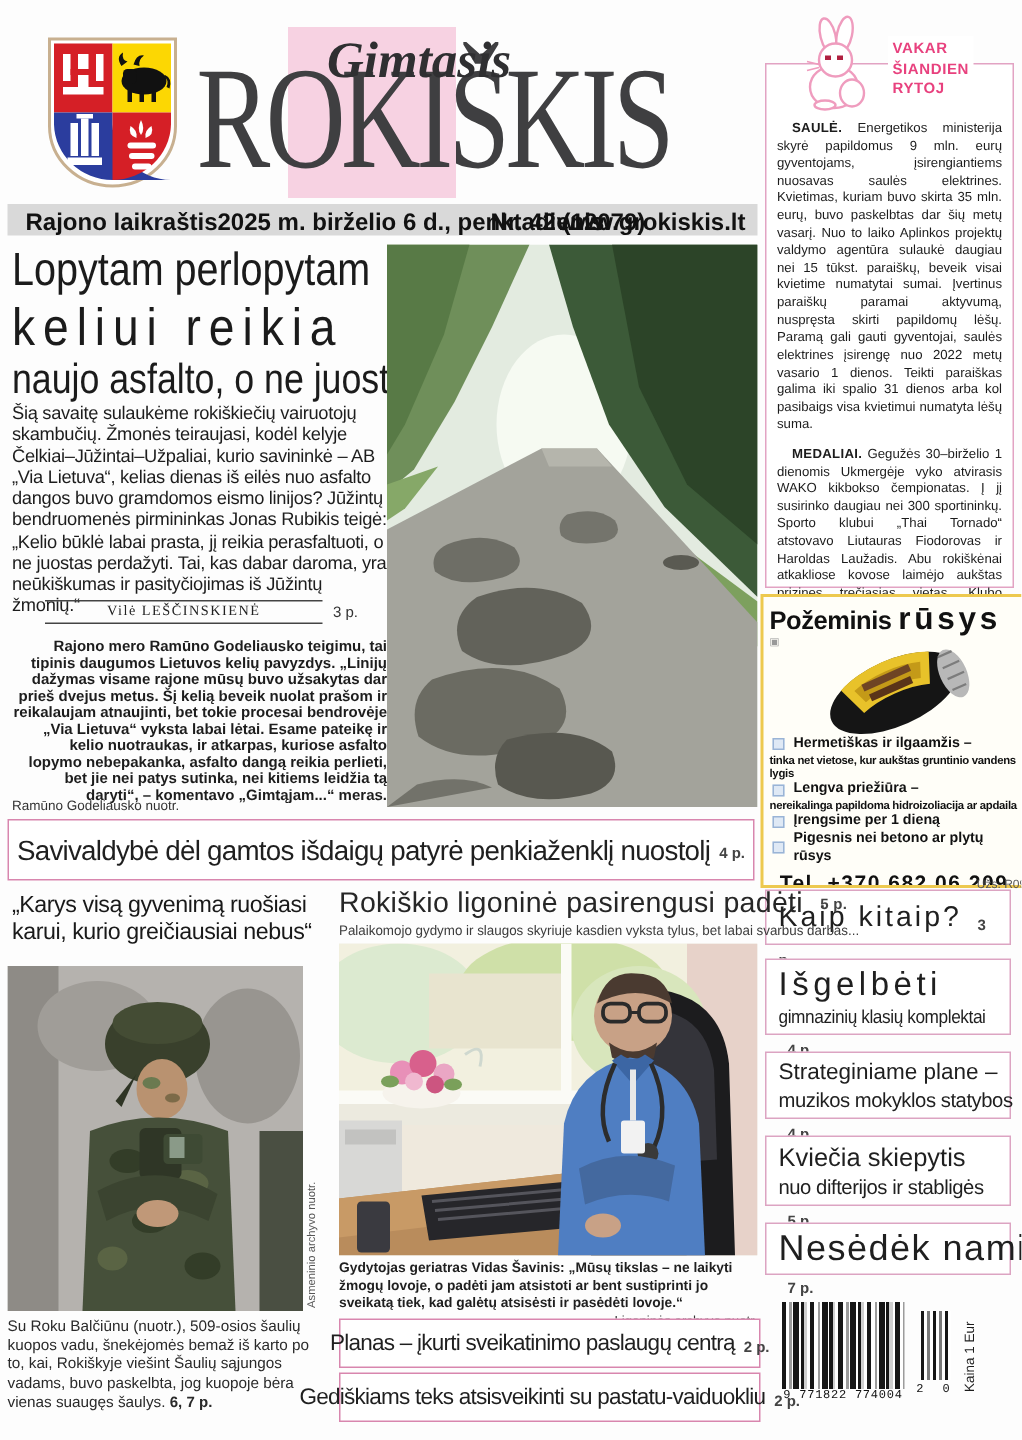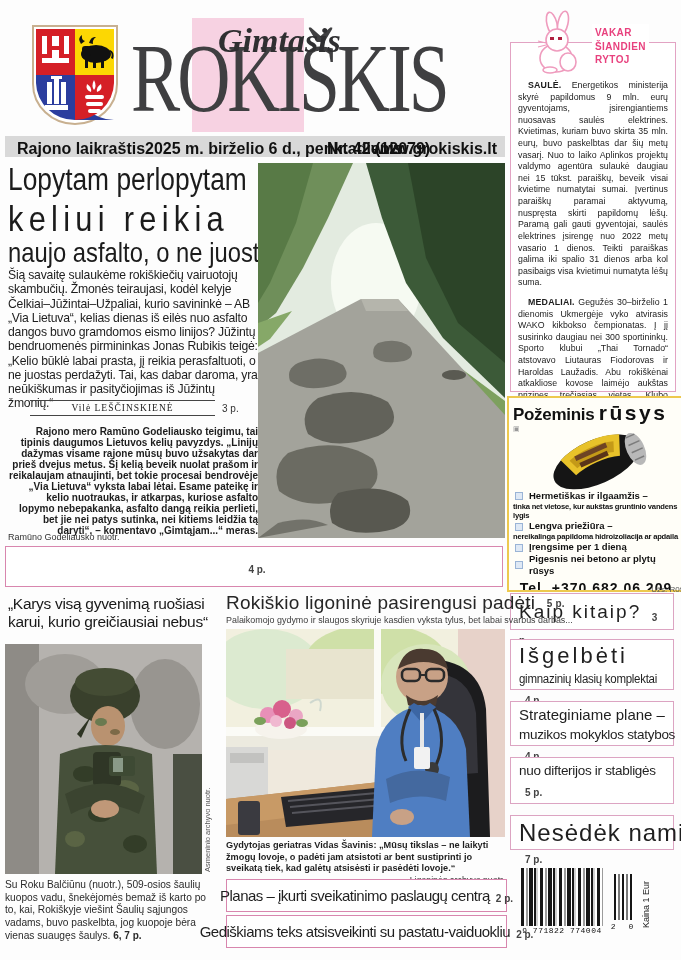--- a/index.html
+++ b/index.html
@@ -280,38 +280,40 @@
     <path d="M40 200 q25 -10 45 2 q10 14 -8 20 q-30 8 -45 -4 q-4 -12 8 -18 Z" fill="#6e6e66"></path>
     <path d="M60 235 q40 -14 70 4 q16 22 -10 34 q-45 16 -70 -2 q-10 -22 10 -36 Z" fill="#62625a"></path>
     <path d="M30 290 q50 -18 85 6 q14 26 -16 38 q-50 16 -78 -6 q-8 -24 9 -38 Z" fill="#6b6b62"></path>
     <path d="M80 330 q45 -12 70 8 q8 20 -14 28 q-40 10 -62 -6 q-6 -18 6 -30 Z" fill="#585850"></path>
     <path d="M120 180 q20 -6 32 4 q6 10 -6 14 q-22 4 -30 -4 q-3 -9 4 -14 Z" fill="#74746c"></path>
     <ellipse cx="196" cy="212" rx="12" ry="5" fill="#5a5a52"></ellipse>
     <path d="M20 360 q30 -8 50 2 l-70 13 Z" fill="#72726a"></path>
   </svg>
 
   <div id="banner-1" class="abs banner">
+    <span class="btxt">Savivaldybė dėl gamtos išdaigų patyrė penkiaženklį nuostolį</span>
     <span class="pagenum">4 p.</span>
   </div>
 
   <div id="teaser-1" class="abs teaser">
     <span class="tt">Kaip kitaip?</span>
     <span class="pagenum">3 p.</span>
   </div>
   <div id="teaser-2" class="abs teaser">
     <div class="tt">Išgelbėti</div>
     <span class="ts">gimnazinių klasių komplektai</span>
     <span class="pagenum">4 p.</span>
   </div>
   <div id="teaser-3" class="abs teaser">
     <div class="tt">Strateginiame plane –</div>
     <span class="ts">muzikos mokyklos statybos</span>
     <span class="pagenum">4 p.</span>
   </div>
   <div id="teaser-4" class="abs teaser">
+    <div class="tt">Kviečia skiepytis</div>
     <span class="ts">nuo difterijos ir stabligės</span>
     <span class="pagenum">5 p.</span>
   </div>
   <div id="teaser-5" class="abs teaser">
     <span class="tt">Nesėdėk namie</span>
     <span class="pagenum">7 p.</span>
   </div>
 
   <div id="sold-hl" class="abs">„Karys visą gyvenimą ruošiasi karui, kurio greičiausiai nebus“</div>
   <svg id="soldier-photo" class="abs" viewBox="0 0 197 230" preserveAspectRatio="none">

